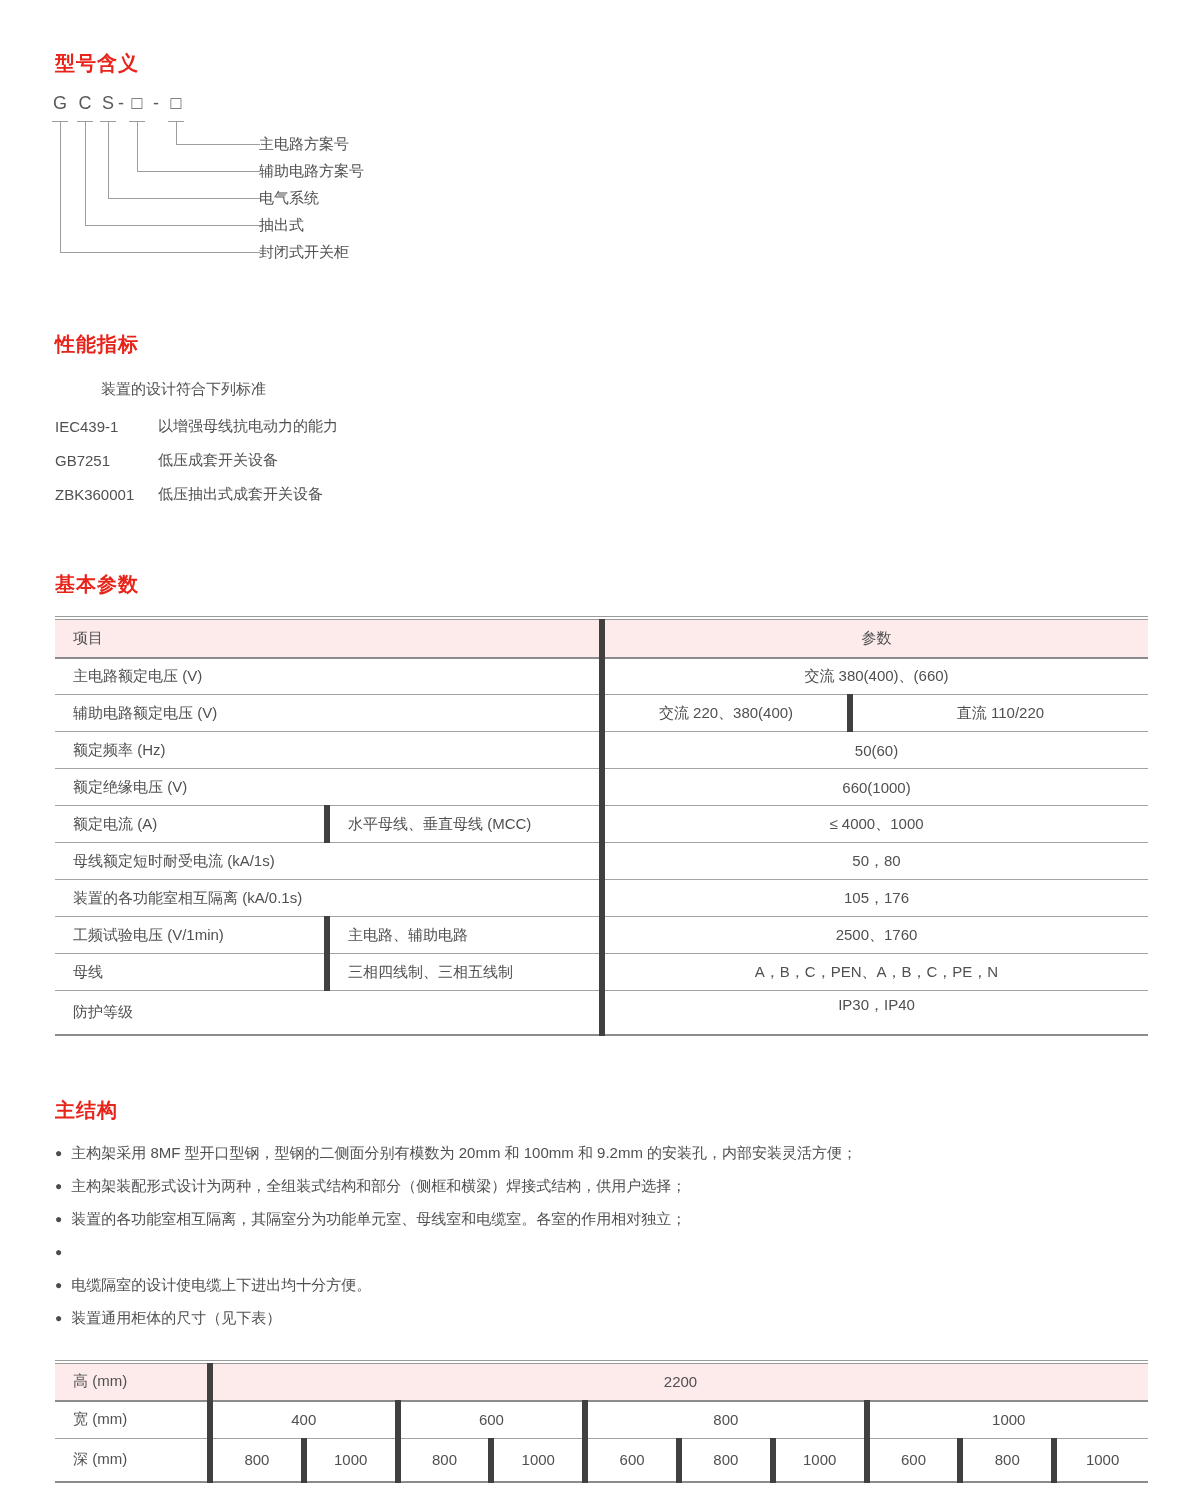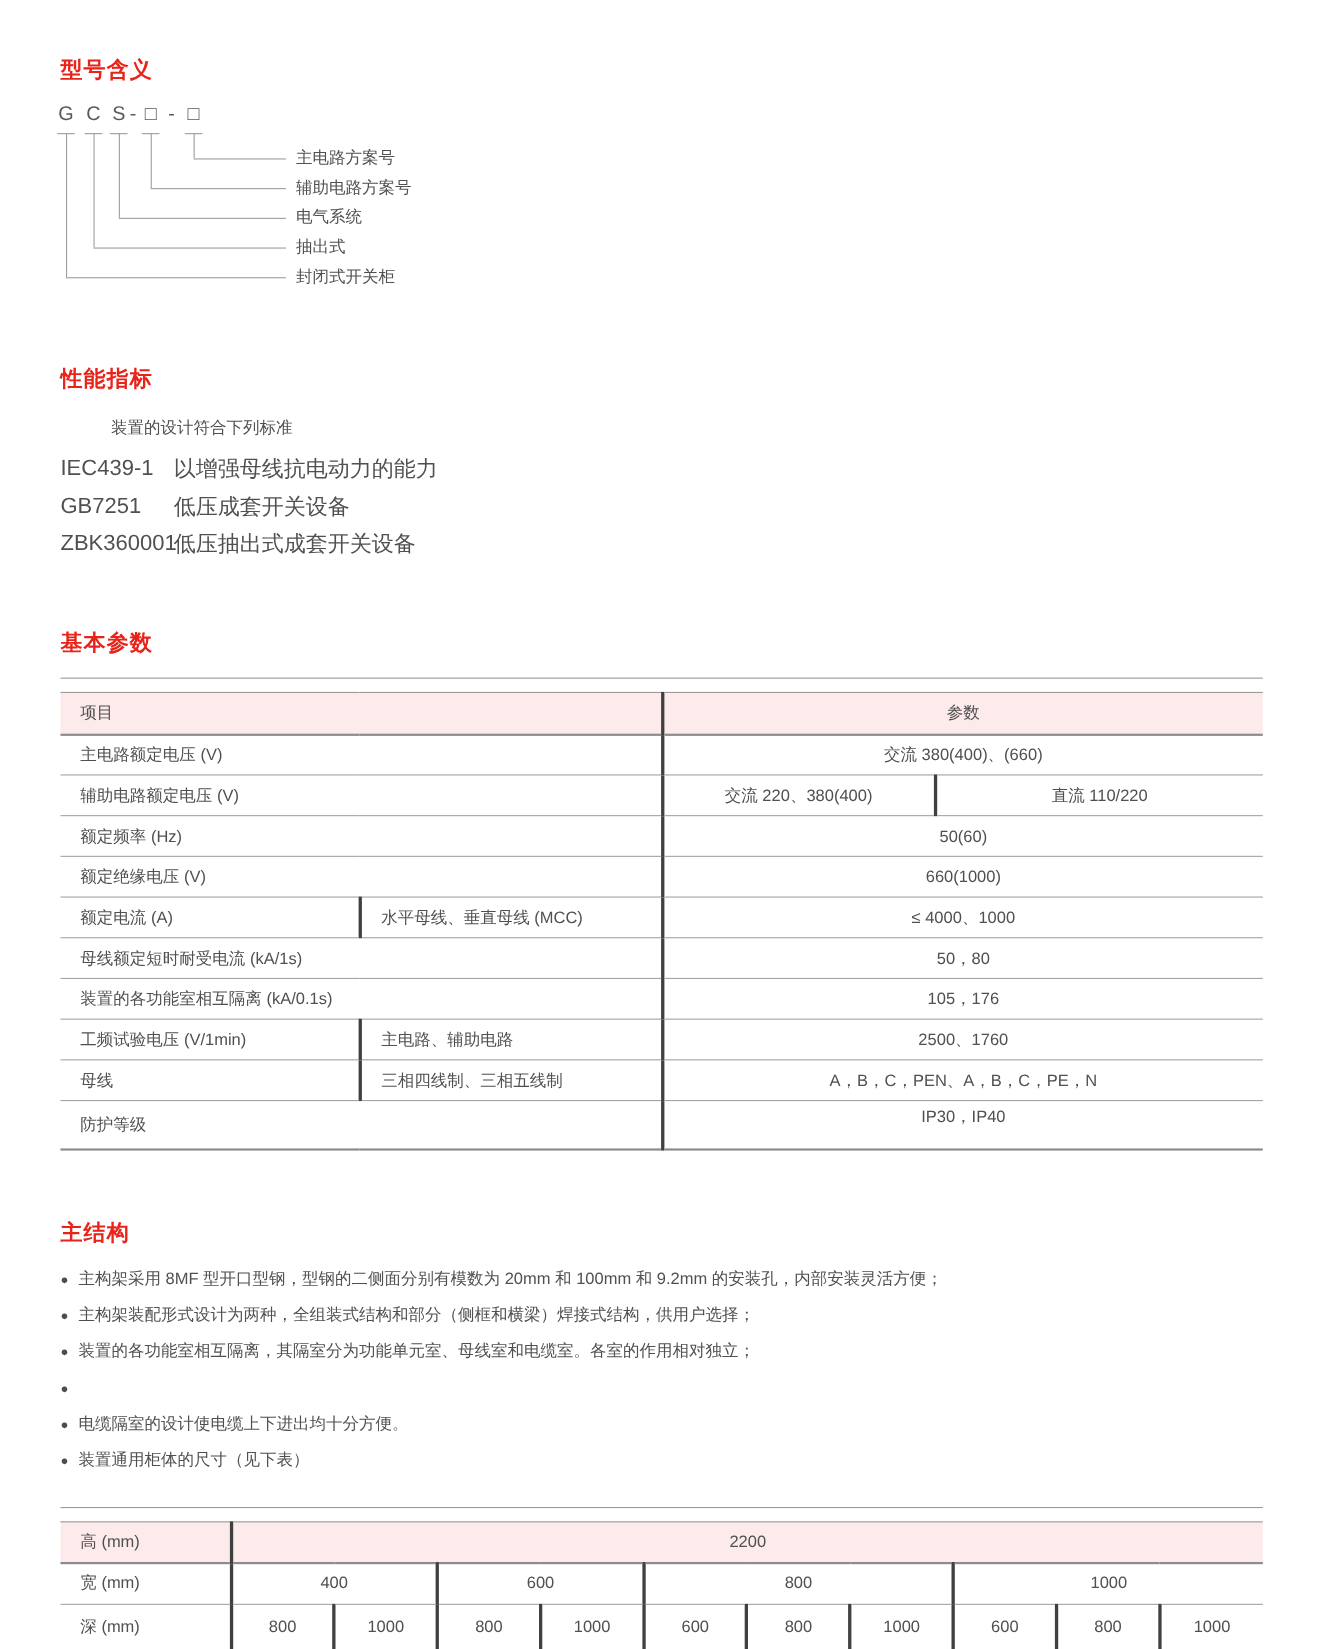--- a/index.html
+++ b/index.html
@@ -22,35 +22,35 @@
   
   .diagram { position:relative; height:182px; margin-top:16px; }
   .glyph {
     position:absolute; top:0; transform:translateX(-50%);
     font-size:18px; line-height:20px; color:#59595b; letter-spacing:0;
   }
   .tick { position:absolute; height:1px; width:16px; background:#9d9d9f; top:28px; }
   .vline { position:absolute; width:1px; background:#9d9d9f; top:28px; }
   .hline { position:absolute; height:1px; background:#9d9d9f; }
   .branch-label {
-    position:absolute; left:214px; height:20px; line-height:20px;
+    position:absolute; left:204px; height:20px; line-height:20px;
     font-size:15px; color:#4f5052; white-space:nowrap;
   }
 
   
   .perf-intro { margin-top:22px; font-size:15px; color:#4f5052;margin-left:46px; }
   .standards { margin-top:10px; }
-  .standard-row { display:flex; height:34px; align-items:center; font-size:20px; color:#4f5052; }
+  .standard-row { display:flex; height:34px; align-items:center; font-size:15px; color:#4f5052; }
   .standard-code { width:103px; flex:0 0 103px; }
 
   
-  .tbl-wrap { border-top:1px solid #9a9a9a; padding-top:12px; }
+  .tbl-wrap { border-top:1px solid #9a9a9a; padding-top:2px; }
   table { border-collapse:collapse; table-layout:fixed; width:1093px; border-top:1px solid #9a9a9a; }
   td {
-    border-bottom:1px solid #a3a3a5; border-left:3px solid #404040;
+    border-bottom:1px solid #a3a3a5; border-left:6px solid #404040;
     font-size:15px; color:#4f5052; height:37px; vertical-align:middle;
     padding:0 8px; text-align:center;
   }
   td:first-child { border-left:none; }
   tr.head td { background:#fcebea; border-bottom:2px solid #8c8c8e; height:38px; }
   td.lbl { text-align:left; padding-left:18px; }
   tr.last td { border-bottom:2px solid #8c8c8e; height:44px; }
   td.vtop { vertical-align:top; padding-top:5px; }
 
   .params-tbl { margin-top:18px; }

